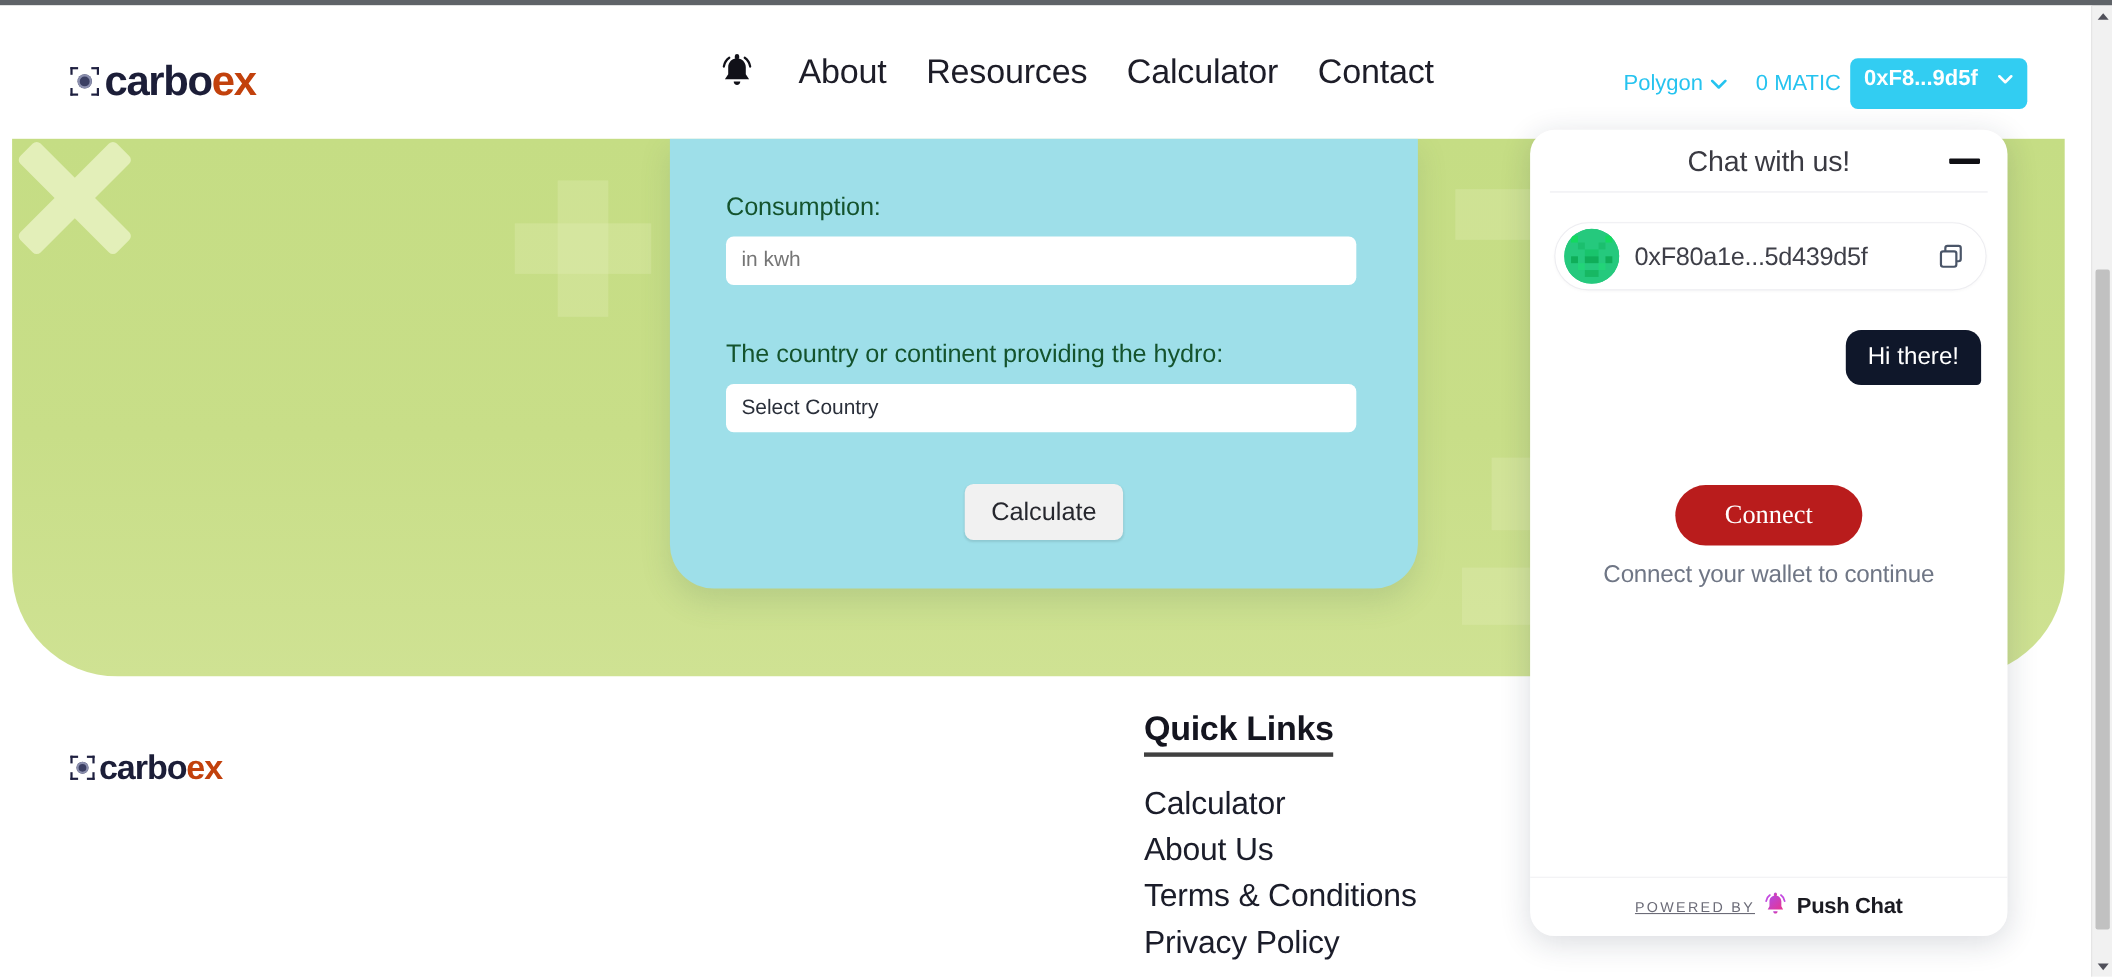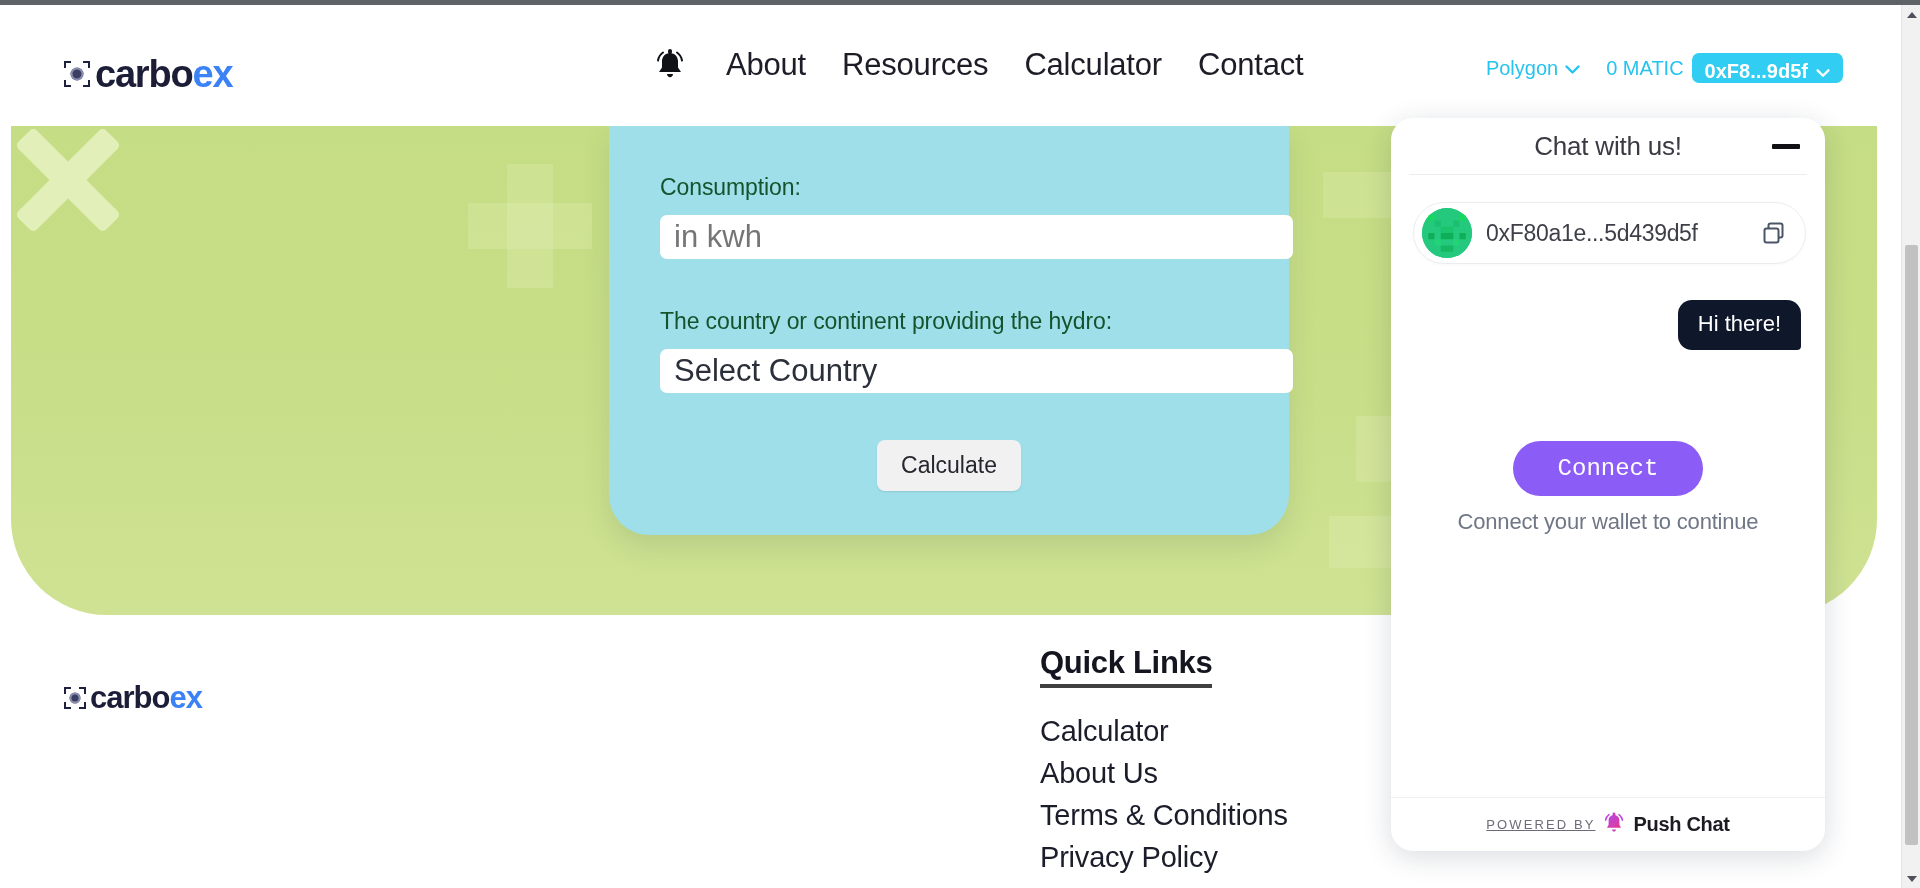--- a/index.html
+++ b/index.html
@@ -78,21 +78,21 @@
     background: #3b3f63;
     box-shadow: 0 0 0 2px #8b8fae inset;
   }
   .brand-text {
     font-size: 38px;
     font-weight: 600;
     letter-spacing: -1.2px;
     line-height: 1;
   }
   .brand-text .dark { color: #1c1e38; }
-  .brand-text .cyan { color: #3b82f6; }
+  .brand-text .cyan { color: #c2410c; }
 
   .nav-center {
     position: absolute;
     left: 650px;
     top: 38px;
     display: flex;
     align-items: center;
     gap: 36px;
   }
   .nav-bell { width: 40px; height: 44px; display:flex; align-items:center; justify-content:center; }
@@ -121,26 +121,26 @@
     cursor: pointer;
     white-space: nowrap;
   }
   .balance-text {
     color: #25c3ef;
     font-size: 20px;
     margin-right: 8px;
     white-space: nowrap;
   }
   .addr-pill {
-    display: flex; align-items: flex-end; gap: 8px;
+    display: flex; align-items: flex-end; gap: 18px;
     background: #32cdf2;
     color: #ffffff;
     font-size: 20px;
     font-weight: 700;
-    padding: 7px 13px 0 13px;
+    padding: 7px 13px 16px 13px;
     border-radius: 7px;
     cursor: pointer;
     white-space: nowrap;
   }
   .chev { display:inline-block; }
 
   
   .hero {
     position: absolute;
     top: 121px;
@@ -190,26 +190,26 @@
   }
   .field-label {
     font-size: 23px;
     color: #14532d;
     font-weight: 400;
     margin-bottom: 14px;
     letter-spacing: -0.1px;
   }
   .field-label.second { margin-top: 49px; }
   .text-input {
-    width: 633px;
+    width: 573px;
     height: 44px;
     background: #ffffff;
     border: none;
     border-radius: 7px;
-    font-size: 31px;
+    font-size: 19px;
     font-family: "Liberation Sans", sans-serif;
     color: #2a2f3a;
     padding: 0 14px;
     outline: none;
     display: flex;
     align-items: center;
   }
   .calc-btn-row {
     display: flex;
     justify-content: center;
@@ -355,25 +355,25 @@
     white-space: nowrap;
   }
 
   .connect-wrap {
     position: absolute;
     left: 0; right: 0;
     top: 266px;
     text-align: center;
   }
   .connect-btn {
-    background: #8b5cf6;
+    background: #b91c1c;
     border: none;
     color: #ffffff;
     font-size: 24px;
-    font-family: Liberation Mono, monospace;
+    font-family: Liberation Serif, serif;
     padding: 14px 45px;
     border-radius: 28px;
     cursor: pointer;
   }
   .connect-hint {
     margin-top: 13px;
     font-size: 22px;
     color: #6f7685;
     letter-spacing: -0.2px;
   }

